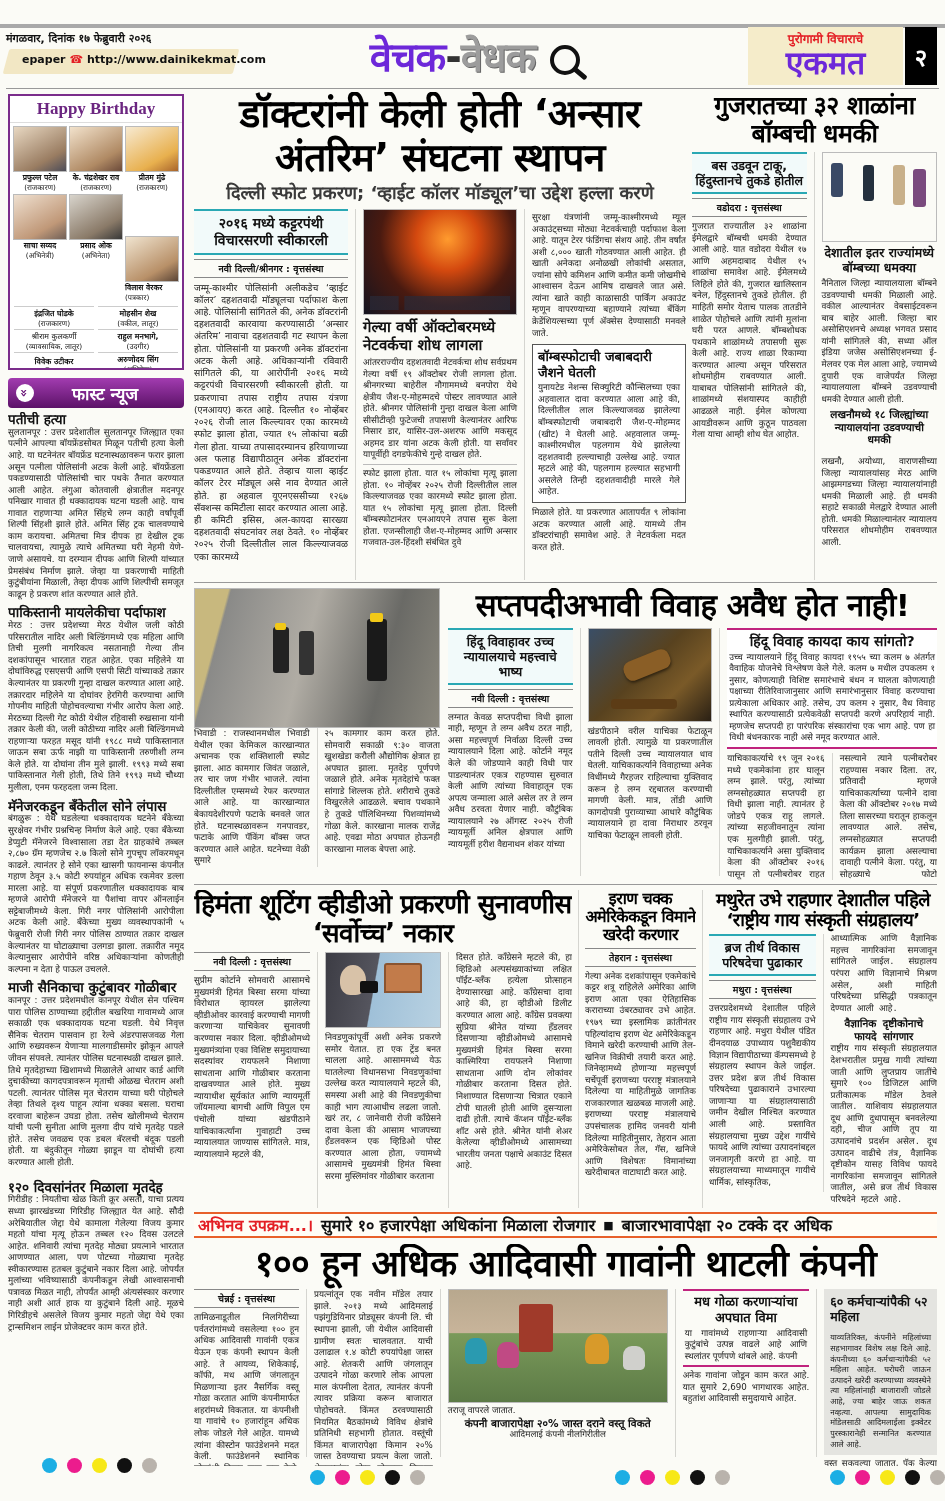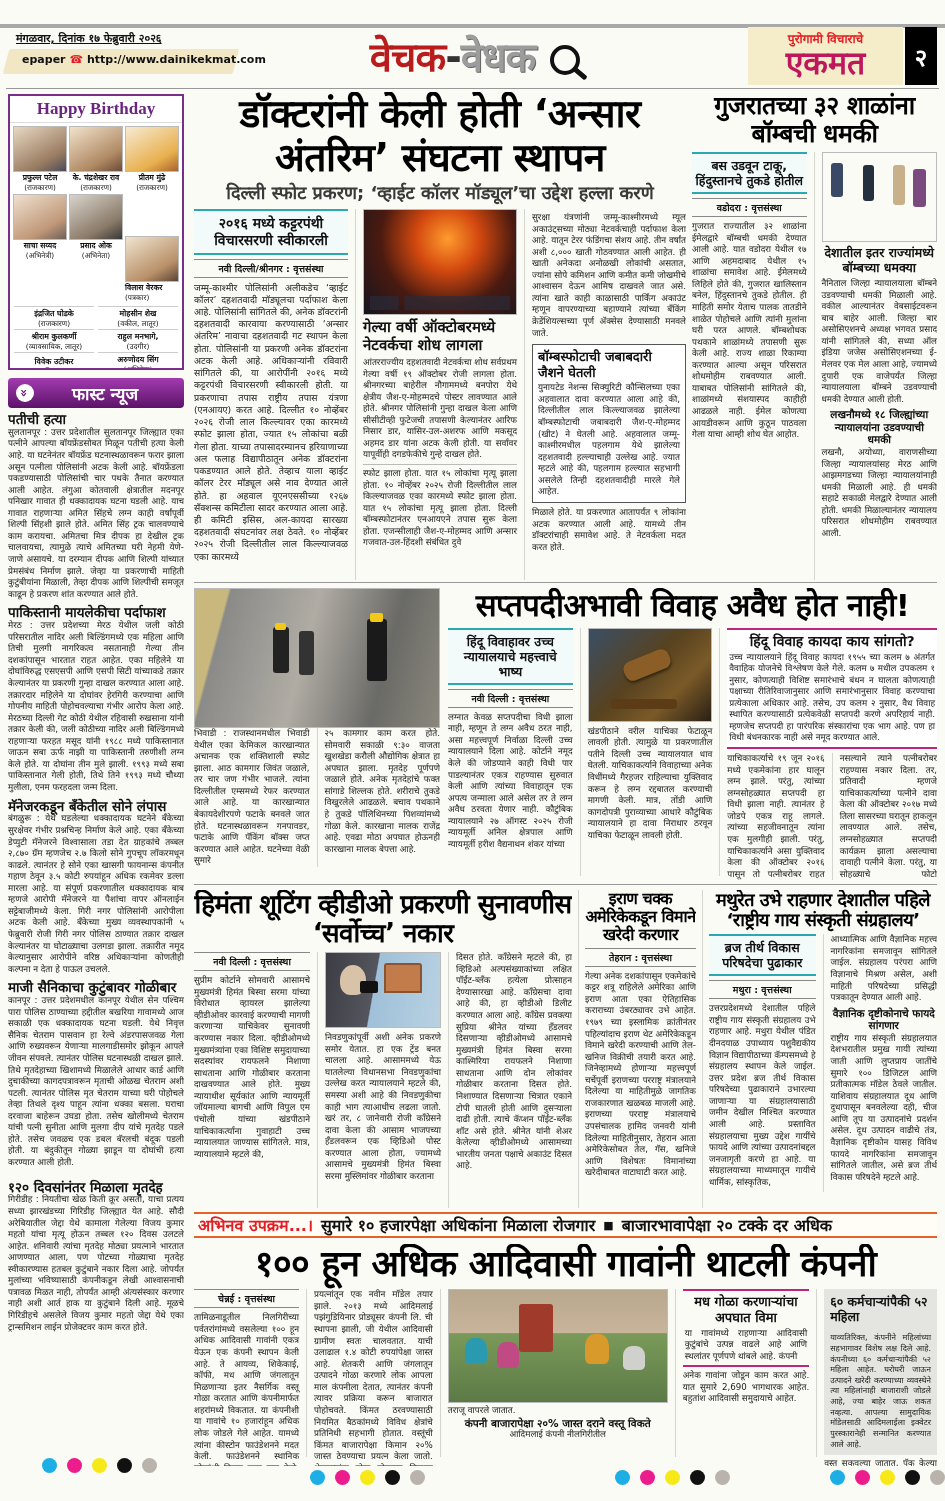--- a/index.html
+++ b/index.html
@@ -22,34 +22,34 @@
   .dots{display:flex;gap:10px;}
   .dot{width:15px;height:15px;border-radius:50%;}
   .boxed{border:1px solid #555;padding:4px 5px;background:#fff;}
   .graybox{background:#e4e4e0;padding:5px 6px;}
   .subhead-bold{font-weight:bold;text-align:center;line-height:1.2;}
 </style>
 </head>
 <body>
 
 <div class="abs" style="top:24px;left:0;right:0;height:4px;background:#a9a9a9;"></div>
-<div class="abs" style="top:30px;left:16px;font-size:11px;font-weight:bold;text-decoration:underline;">मंगळवार, दिनांक १७ फेब्रुवारी २०२६</div>
+<div class="abs" style="top:30px;left:6px;font-size:11px;font-weight:bold;">मंगळवार, दिनांक १७ फेब्रुवारी २०२६</div>
 <div class="abs" style="top:49px;left:6px;width:230px;height:25px;background:#f2e7c4;transform:skewX(-15deg);border-radius:2px;"></div>
 <div class="abs" style="top:53px;left:22px;font-size:11px;font-weight:bold;">
   <span>epaper</span>
   <span style="color:#e31e24;">☎</span>
   <span style="text-decoration:none;color:#111;">http://www.dainikekmat.com</span>
 </div>
 <div class="abs" style="top:28px;left:320px;width:310px;text-align:center;font-size:40px;font-weight:bold;letter-spacing:-1px;">
-  <span style="color:#b91c1c;">वेचक</span><span style="color:#333;">-</span><span style="color:#9c9c9c;text-shadow:1px 1px 0 #666;">वेधक</span>
+  <span style="color:#6d28d9;">वेचक</span><span style="color:#333;">-</span><span style="color:#9c9c9c;text-shadow:1px 1px 0 #666;">वेधक</span>
   <span style="display:inline-block;width:22px;height:22px;border:4px solid #111;border-radius:50%;position:relative;vertical-align:middle;margin-left:2px;"><span style="position:absolute;width:16px;height:5px;background:#111;left:18px;top:22px;transform:rotate(40deg);border-radius:2px;"></span></span>
 </div>
 <div class="abs" style="top:27px;right:42px;width:155px;height:58px;background:#f5ecca;text-align:center;padding-top:3px;box-sizing:border-box;">
   <div style="color:#e31e24;font-size:12px;font-weight:bold;">पुरोगामी विचाराचे</div>
-  <div style="color:#be185d;font-size:32px;font-weight:bold;font-family:'Liberation Serif',serif;line-height:1;">एकमत</div>
+  <div style="color:#6d28d9;font-size:32px;font-weight:bold;font-family:'Liberation Serif',serif;line-height:1;">एकमत</div>
 </div>
 <div class="abs" style="top:27px;right:8px;width:32px;height:58px;background:#000;color:#fff;display:flex;align-items:center;justify-content:center;font-size:24px;font-weight:bold;">
   <span>२</span>
 </div>
 <div class="abs" style="top:88px;left:6px;right:6px;border-top:1.5px solid #999;"></div>
 
 <div class="abs" style="top:94px;left:8px;width:176px;height:276px;border:2px solid #7b2d8b;background:#fff;box-sizing:border-box;overflow:hidden;">
   <div style="text-align:center;color:#6b2580;font-family:'Liberation Serif',serif;font-weight:bold;font-size:17px;padding:3px 0;border-bottom:1px solid #ddd;">Happy Birthday</div>
   <div style="display:grid;grid-template-columns:repeat(3,1fr);gap:2px;padding:3px;">
     <div style="text-align:center;">
@@ -86,21 +86,21 @@
   <div style="display:grid;grid-template-columns:1fr 1fr;gap:1px 4px;padding:1px 4px;">
     <div style="text-align:center;border-top:1px solid #ccc;padding-top:1px;">
         <div style="font-size:7.8px;font-weight:bold;">इंद्रजित घोडके</div>
         <div style="font-size:7.4px;">(राजकारण)</div>
       </div>
     <div style="text-align:center;border-top:1px solid #ccc;padding-top:1px;">
         <div style="font-size:7.8px;font-weight:bold;">मोहसीन शेख</div>
         <div style="font-size:7.4px;">(वकील, लातूर)</div>
       </div>
     <div style="text-align:center;border-top:1px solid #ccc;padding-top:1px;">
-        <div style="font-size:7.8px;font-weight:bold;">श्रीराम कुलकर्णी</div>
+        <div style="font-size:7.8px;font-weight:normal;">श्रीराम कुलकर्णी</div>
         <div style="font-size:7.4px;">(व्यावसायिक, लातूर)</div>
       </div>
     <div style="text-align:center;border-top:1px solid #ccc;padding-top:1px;">
         <div style="font-size:7.8px;font-weight:bold;">राहुल मनभागे,</div>
         <div style="font-size:7.4px;">(उदगीर)</div>
       </div>
     <div style="text-align:center;border-top:1px solid #ccc;padding-top:3px;">
         <div style="font-size:7.8px;font-weight:bold;">विवेक उटीकर</div>
         <div style="font-size:7.4px;">(सामाजिक, लातूर)</div>
       </div>
@@ -191,21 +191,21 @@
     </div>
     <div class="col rule-l" style="width:119px;">
       <div class="photo" style="height:88px;background:linear-gradient(180deg,#e8dbb8 0%,#d8c49a 55%,#9a8succeed 56%,#b8a07e 100%);">
         <span style="position:absolute;top:10px;left:8px;width:12px;height:34px;background:#3a4a66;border-radius:3px;"></span>
         <span style="position:absolute;top:12px;left:40px;width:11px;height:36px;background:#24303e;border-radius:3px;"></span>
         <span style="position:absolute;top:12px;left:70px;width:12px;height:40px;background:#c8b08a;border-radius:3px;"></span>
         <span style="position:absolute;top:16px;right:10px;width:13px;height:38px;background:#7a4a7e;border-radius:3px;"></span>
       </div>
       <div class="subhead-bold" style="font-size:12.5px;margin:3px 0;">देशातील इतर राज्यांमध्ये बॉम्बच्या धमक्या</div>
       <div class="body-text sm">नैनिताल जिल्हा न्यायालयाला बॉम्बने उडवण्याची धमकी मिळाली आहे. वकील आल्यानंतर वेबसाईटवरून बाब बाहेर आली. जिल्हा बार असोसिएशनचे अध्यक्ष भगवत प्रसाद यांनी सांगितले की, सध्या ऑल इंडिया जजेस असोसिएशनच्या ई-मेलवर एक मेल आला आहे, ज्यामध्ये दुपारी एक वाजेपर्यंत जिल्हा न्यायालयाला बॉम्बने उडवण्याची धमकी देण्यात आली होती.</div>
-      <div class="subhead-bold" style="font-size:10.5px;margin:3px 0 1px;">लखनौमध्ये १८ जिल्ह्यांच्या न्यायालयांना उडवण्याची धमकी</div>
+      <div class="subhead-bold" style="font-size:10.5px;margin:3px 0 10px;">लखनौमध्ये १८ जिल्ह्यांच्या न्यायालयांना उडवण्याची धमकी</div>
       <div class="body-text sm">लखनौ, अयोध्या, वाराणसीच्या जिल्हा न्यायालयांसह मेरठ आणि आझमगडच्या जिल्हा न्यायालयांनाही धमकी मिळाली आहे. ही धमकी सहाटे सकाळी मेलद्वारे देण्यात आली होती. धमकी मिळाल्यानंतर न्यायालय परिसरात शोधमोहीम राबवण्यात आली.</div>
     </div>
   </div>
 </div>
 
 <div class="abs" style="top:582px;left:194px;right:8px;border-top:1.5px solid #999;"></div>
 
 <div class="abs" style="top:588px;left:194px;width:246px;height:292px;overflow:hidden;">
   <div class="photo" style="height:138px;background:linear-gradient(105deg,#c8b87e 0%,#c8b87e 12%,#8a8a88 13%,#b0aca4 45%,#6a6a66 75%,#8a877c 100%);">
     <span style="position:absolute;top:38px;left:78px;width:16px;height:46px;background:#222;border-radius:3px;"></span>
@@ -276,21 +276,21 @@
 </div>
 
 <div class="abs" style="top:890px;left:702px;width:235px;height:318px;overflow:hidden;border-left:1px solid #d5d5d0;padding-left:6px;box-sizing:border-box;">
   <div class="headline" style="font-size:18px;">मथुरेत उभे राहणार देशातील पहिले ‘राष्ट्रीय गाय संस्कृती संग्रहालय’</div>
   <div class="cols" style="margin-top:4px;height:258px;">
     <div class="col rule-r" style="width:112px;">
       <div class="kicker-teal" style="font-size:12.5px;">ब्रज तीर्थ विकास परिषदेचा पुढाकार</div>
       <div class="byline">मथुरा : वृत्तसंस्था</div>
       <div class="body-text sm">उत्तरप्रदेशमध्ये देशातील पहिले राष्ट्रीय गाय संस्कृती संग्रहालय उभे राहणार आहे. मथुरा येथील पंडित दीनदयाळ उपाध्याय पशुवैद्यकीय विज्ञान विद्यापीठाच्या कॅम्पसमध्ये हे संग्रहालय स्थापन केले जाईल. उत्तर प्रदेश ब्रज तीर्थ विकास परिषदेच्या पुढाकाराने उभारल्या जाणाऱ्या या संग्रहालयासाठी जमीन देखील निश्चित करण्यात आली आहे. प्रस्तावित संग्रहालयाचा मुख्य उद्देश गायींचे फायदे आणि त्यांच्या उत्पादनांबद्दल जनजागृती करणे हा आहे. या संग्रहालयाच्या माध्यमातून गायीचे धार्मिक, सांस्कृतिक,</div>
     </div>
-    <div class="col rule-l" style="width:112px;">
+    <div class="col rule-l" style="width:112px;font-family:Liberation Mono, monospace;">
       <div class="body-text sm">आध्यात्मिक आणि वैज्ञानिक महत्त्व नागरिकांना समजावून सांगितले जाईल. संग्रहालय परंपरा आणि विज्ञानाचे मिश्रण असेल, अशी माहिती परिषदेच्या प्रसिद्धी पत्रकातून देण्यात आली आहे.</div>
       <div class="subhead-bold" style="font-size:10.5px;margin:3px 0 1px;">वैज्ञानिक दृष्टीकोनाचे फायदे सांगणार</div>
       <div class="body-text sm">राष्ट्रीय गाय संस्कृती संग्रहालयात देशभरातील प्रमुख गायी त्यांच्या जाती आणि लुप्तप्राय जातींचे सुमारे १०० डिजिटल आणि प्रतीकात्मक मॉडेल ठेवले जातील. याशिवाय संग्रहालयात दूध आणि दुधापासून बनवलेल्या दही, चीज आणि तूप या उत्पादनांचे प्रदर्शन असेल. दूध उत्पादन वाढीचे तंत्र, वैज्ञानिक दृष्टीकोन यासह विविध फायदे नागरिकांना समजावून सांगितले जातील, असे ब्रज तीर्थ विकास परिषदेने म्हटले आहे.</div>
     </div>
   </div>
 </div>
 
 <div class="abs" style="top:1212px;left:194px;width:743px;height:26px;border-top:2.5px solid #e8602a;border-bottom:2.5px solid #e8602a;display:flex;align-items:center;gap:8px;box-sizing:border-box;padding:0 4px;background:#fffdf6;">
   <span style="color:#e31e24;font-weight:bold;font-size:16px;">अभिनव उपक्रम...।</span>
   <span style="font-weight:bold;font-size:16px;">सुमारे १० हजारपेक्षा अधिकांना मिळाला रोजगार</span>

